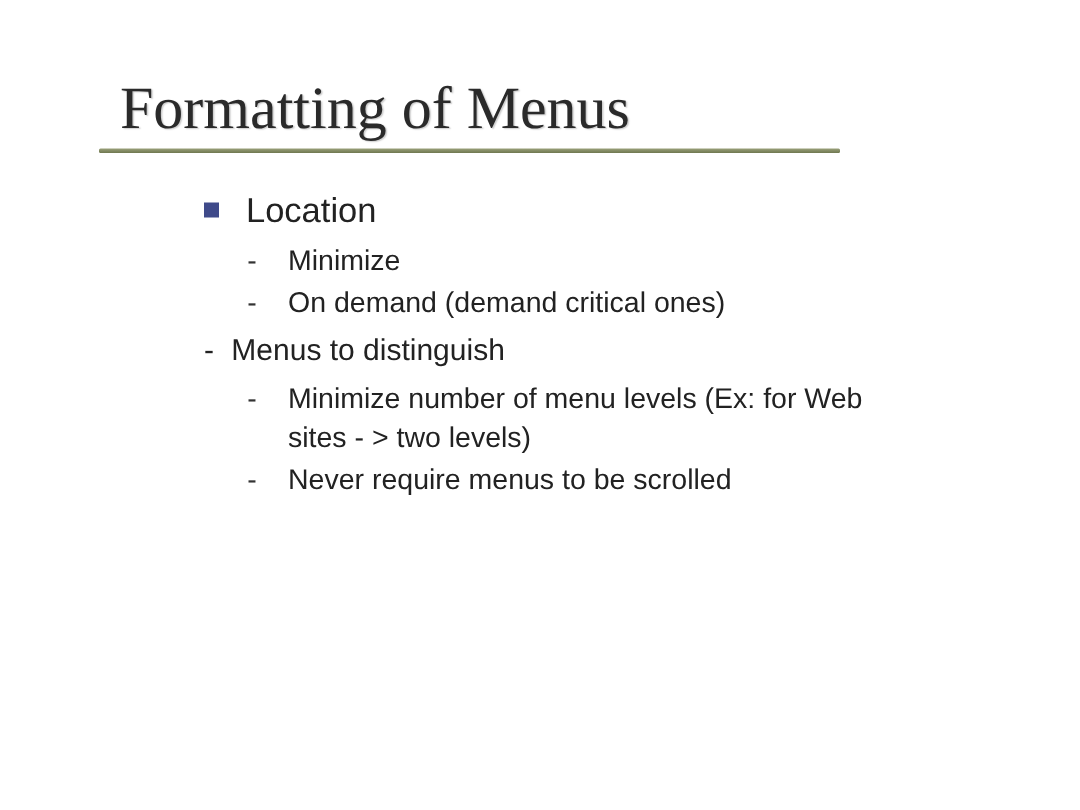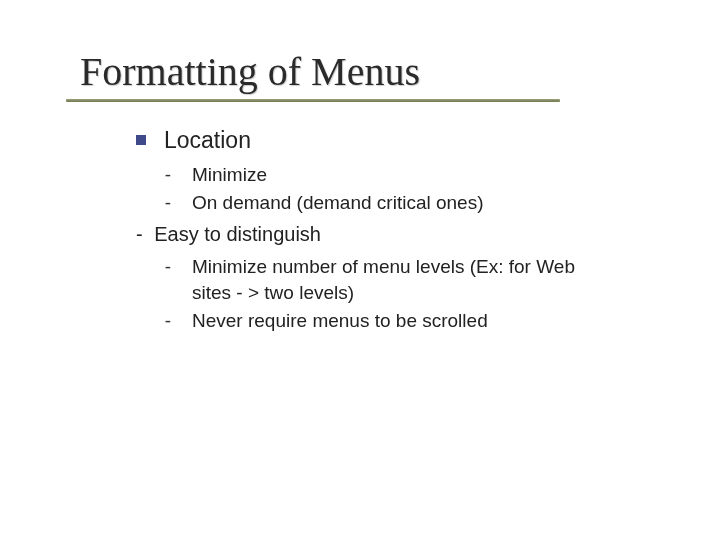--- a/index.html
+++ b/index.html
@@ -105,21 +105,21 @@
       <span class="dash">-</span>
       <span class="txt">Minimize</span>
     </div>
     <div class="lvl2">
       <span class="dash">-</span>
       <span class="txt">On demand (demand critical ones)</span>
     </div>
 
     <div class="lvl0dash">
       <span class="dash">-</span>
-      <span class="txt">Easy to distinguish</span>
+      <span class="txt">Menus to distinguish</span>
     </div>
 
     <div class="lvl2">
       <span class="dash">-</span>
       <span class="txt">Minimize number of menu levels (Ex: for Web sites - &gt; two levels)</span>
     </div>
     <div class="lvl2">
       <span class="dash">-</span>
       <span class="txt">Never require menus to be scrolled</span>
     </div>

